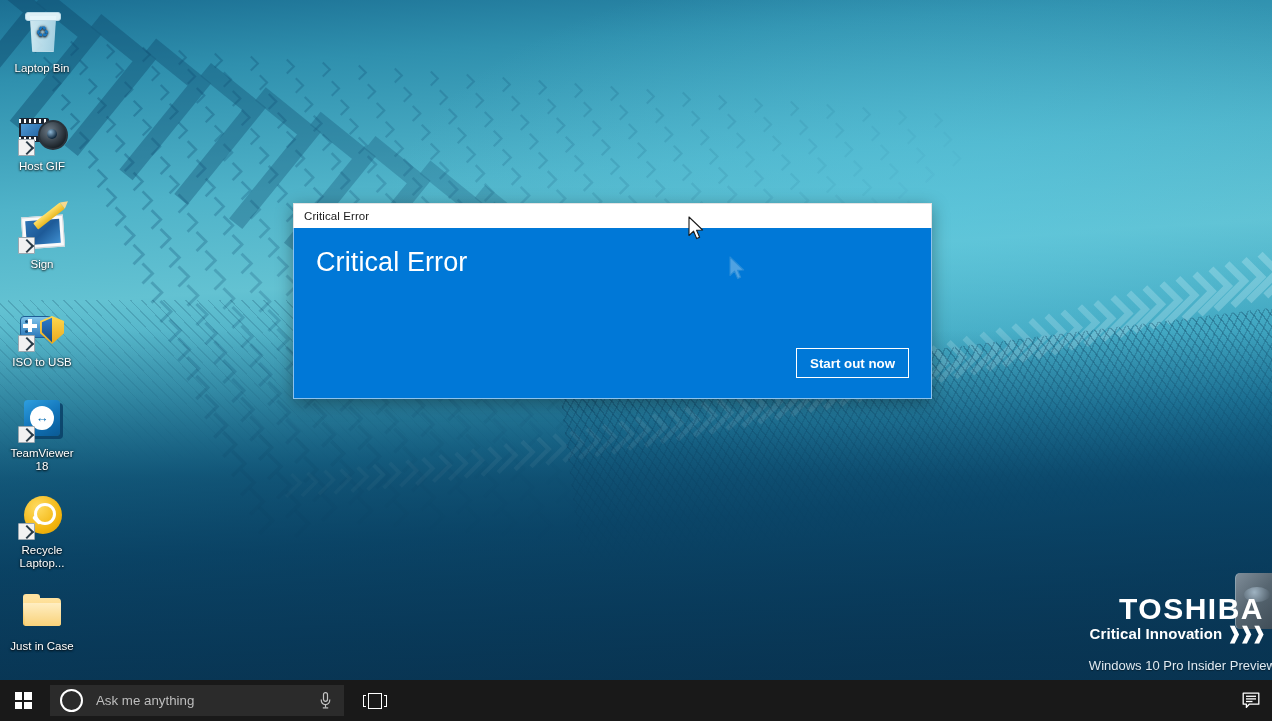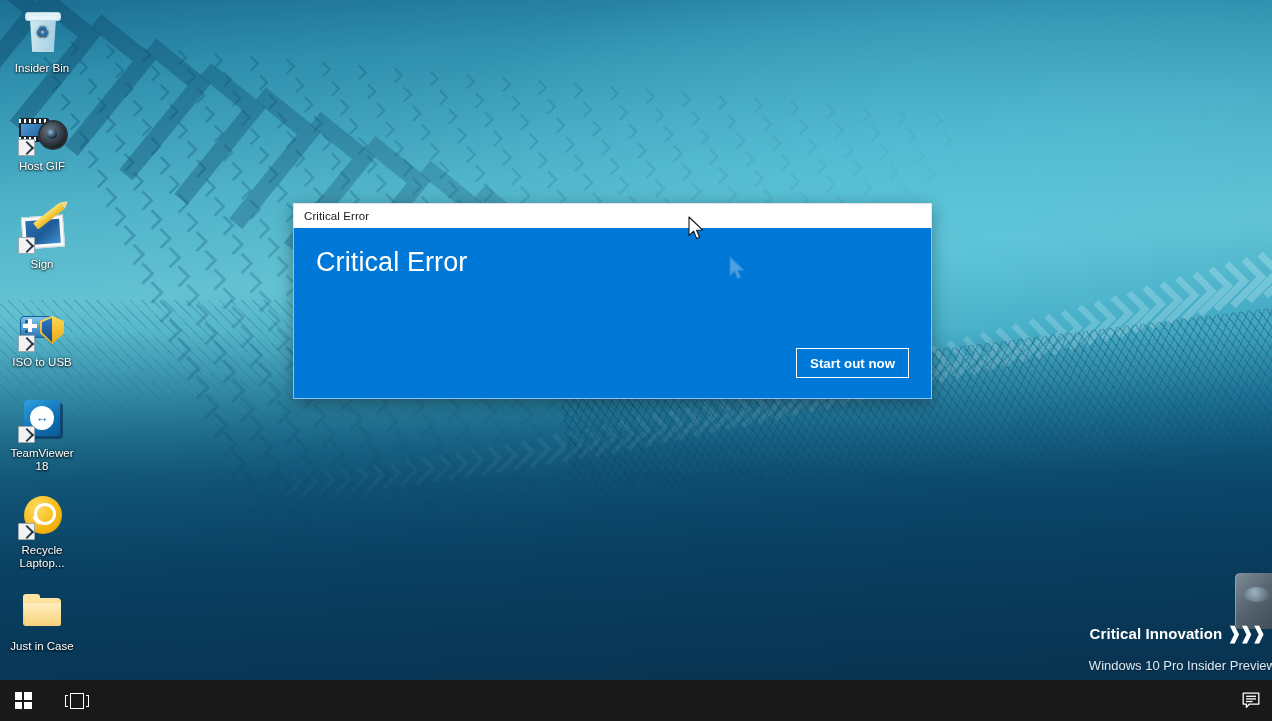--- a/index.html
+++ b/index.html
@@ -819,21 +819,21 @@
   <div id="mesh2"></div>
   <div id="sweep"></div>
 
   <div id="icon-layer">
       <div class="icon" style="left: 5px; top: 10px;">
         <div class="glyph">
           <div class="rb-body"></div>
           <div class="rb-lid"></div>
           <div class="rb-sym">♻</div>
         </div>
-        <span class="label">Insider Bin</span>
+        <span class="label">Laptop Bin</span>
       </div>
       <div class="icon" style="left: 5px; top: 108px;">
         <div class="glyph">
           <div class="gg-film"></div>
           <div class="gg-pic"></div>
           <div class="gg-lens"></div>
           <div class="shortcut-arrow"></div>
         </div>
         <span class="label">Host GIF</span>
       </div>
@@ -880,20 +880,21 @@
           <div class="fd-tab"></div>
           <div class="fd-back"></div>
           <div class="fd-front"></div>
         </div>
         <span class="label">Just in Case</span>
       </div>
     </div>
 
   <div id="laptop-graphic"></div>
   <div id="toshiba-brand">
+    <div id="toshiba-wordmark">TOSHIBA</div>
     <div id="toshiba-tagline">
       <span>Critical Innovation</span>
       <span class="tag-chevrons">❱❱❱</span>
     </div>
   </div>
 
   <div id="watermark">
     <div>Windows 10 Pro Insider Preview</div>
     <div>Evaluation copy. Build 10130</div>
   </div>
@@ -923,20 +924,32 @@
 <div id="taskbar">
   <div id="start-button">
     <div class="win-logo">
       <span></span>
         <span></span>
         <span></span>
         <span></span>
     </div>
   </div>
 
+  <div id="search-box">
+    <div id="cortana-ring"></div>
+    <div id="search-input-text">Ask me anything</div>
+    <div id="mic-icon">
+      <svg width="11" height="17" viewBox="0 0 11 17">
+        <rect x="3.5" y="0.7" width="4" height="8.6" rx="2" fill="none" stroke="#c4c4c4" stroke-width="1.2"></rect>
+        <path d="M1.2,7.6 C1.2,11.2 3.1,12.6 5.5,12.6 C7.9,12.6 9.8,11.2 9.8,7.6" fill="none" stroke="#c4c4c4" stroke-width="1.2"></path>
+        <line x1="5.5" y1="12.6" x2="5.5" y2="15.6" stroke="#c4c4c4" stroke-width="1.2"></line>
+        <line x1="2.8" y1="15.9" x2="8.2" y2="15.9" stroke="#c4c4c4" stroke-width="1.2"></line>
+      </svg>
+    </div>
+  </div>
 
   <div id="taskview-button">
     <div class="tv-glyph">
       <span class="l"></span>
         <span class="c"></span>
         <span class="r"></span>
     </div>
   </div>
 
   <div id="tray">

